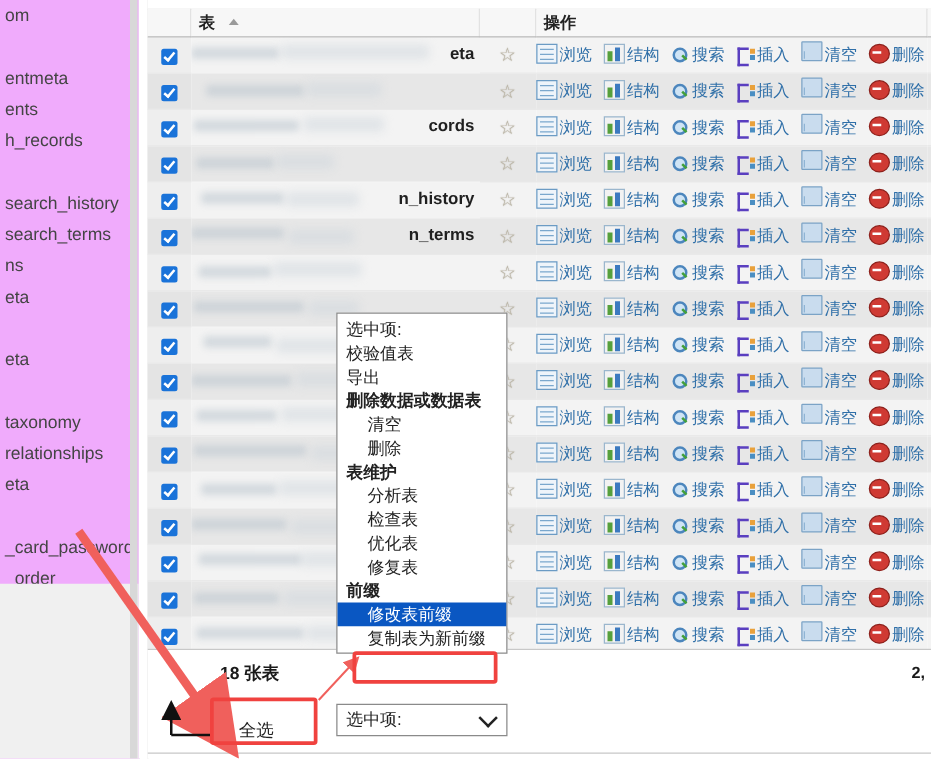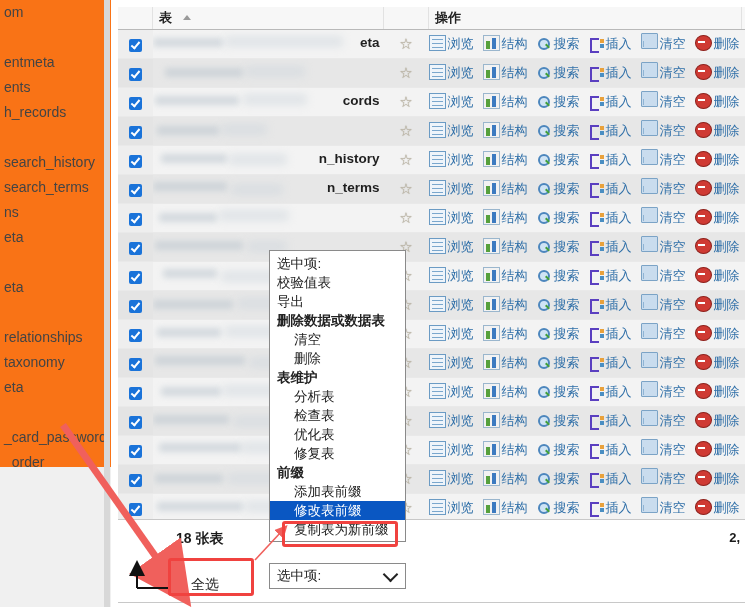--- a/index.html
+++ b/index.html
@@ -5,21 +5,21 @@
   html,body{margin:0;padding:0;}
   body{
     width:745px;height:607px;overflow:hidden;position:relative;
     font-family:"Liberation Sans","DejaVu Sans",sans-serif;
     font-size:13px;color:#333;background:#ffffff;
   }
 
   
   #sidebar{
     position:absolute;left:0;top:0;width:111px;height:607px;
-    background:#f97316;overflow:hidden;
+    background:#f0abfc;overflow:hidden;
     border-right:1px solid #d2d2d2;
   }
   #sidebar-list{position:absolute;left:0;top:0;width:111px;}
   .nav-row{
     height:25px;line-height:25px;
     padding-left:4px;
     white-space:nowrap;
     font-size:14px;color:#444;
     overflow:hidden;
     direction:rtl;
@@ -224,22 +224,22 @@
       <div class="nav-row"><span>ents</span></div>
       <div class="nav-row"><span>h_records</span></div>
       <div class="nav-row blank"><span></span></div>
       <div class="nav-row"><span>search_history</span></div>
       <div class="nav-row"><span>search_terms</span></div>
       <div class="nav-row"><span>ns</span></div>
       <div class="nav-row"><span>eta</span></div>
       <div class="nav-row blank"><span></span></div>
       <div class="nav-row"><span>eta</span></div>
       <div class="nav-row blank"><span></span></div>
+      <div class="nav-row"><span>taxonomy</span></div>
       <div class="nav-row"><span>relationships</span></div>
-      <div class="nav-row"><span>taxonomy</span></div>
       <div class="nav-row"><span>eta</span></div>
       <div class="nav-row blank"><span></span></div>
       <div class="nav-row"><span>_card_password</span></div>
       <div class="nav-row"><span>_order</span></div>
       <div class="nav-row"><span>essage</span></div>
     </div>
   <div id="sidebar-lower"></div>
   <div id="sidebar-scroll"></div>
 </div>
 <div id="frame-gap"></div>
@@ -518,21 +518,20 @@
     <div class="mi"><span>导出</span></div>
     <div class="mi group"><span>删除数据或数据表</span></div>
     <div class="mi sub"><span>清空</span></div>
     <div class="mi sub"><span>删除</span></div>
     <div class="mi group"><span>表维护</span></div>
     <div class="mi sub"><span>分析表</span></div>
     <div class="mi sub"><span>检查表</span></div>
     <div class="mi sub"><span>优化表</span></div>
     <div class="mi sub"><span>修复表</span></div>
     <div class="mi group"><span>前缀</span></div>
-    <div class="mi sub"><span>添加表前缀</span></div>
     <div class="mi sub sel"><span>修改表前缀</span></div>
     <div class="mi sub"><span>复制表为新前缀</span></div>
   </div>
 
 <div id="selbox">
   <span class="lbl">选中项:</span>
   <span class="chev"></span>
 </div>
 
 <div class="anno" id="redbox-selectall"></div>

